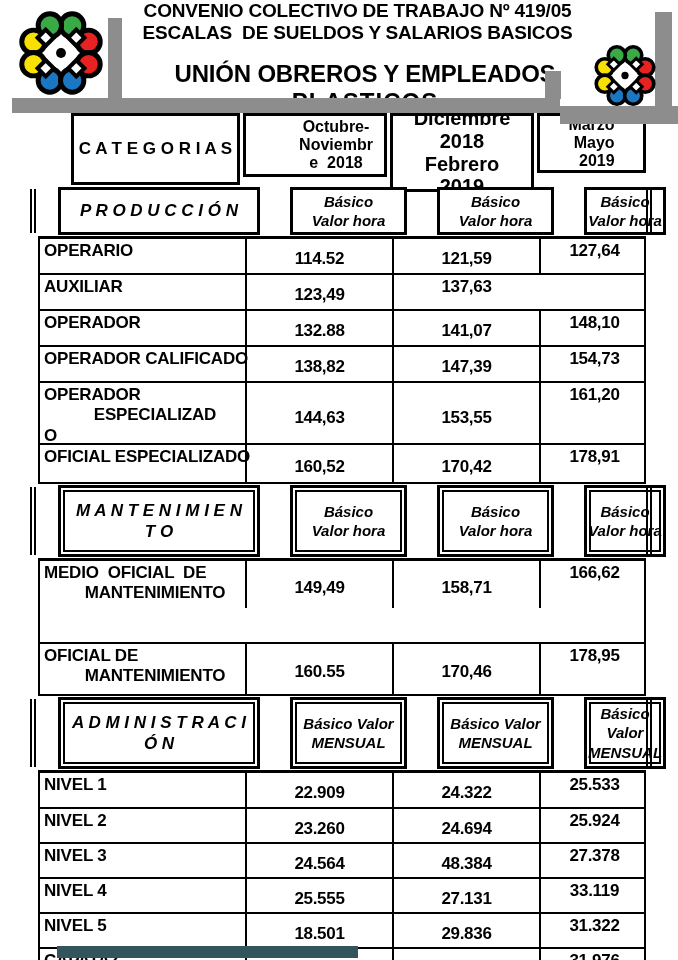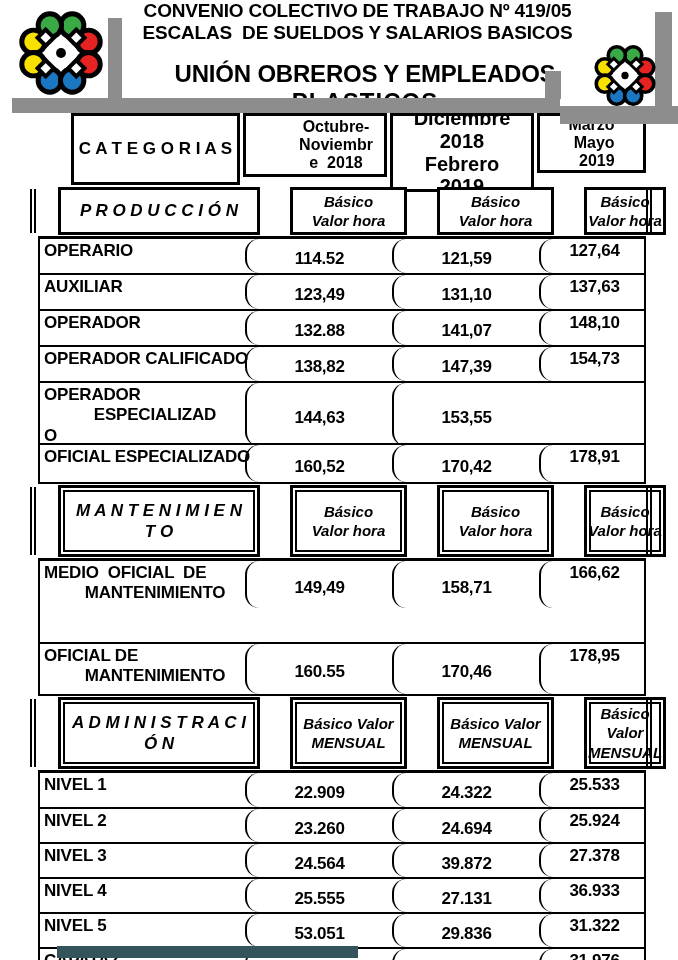--- a/index.html
+++ b/index.html
@@ -62,21 +62,21 @@
   .h-big{height:66px;}
 
   
   .dblock{border:2px solid #000;border-top-width:3px;}
   .drow{border-top:2px solid #000;}
   .drow:first-child{border-top:none;}
   .dcell{border-left:2px solid #000;}
   .dcell:first-child{border-left:none;}
   .lbl{font-weight:bold;font-size:17px;letter-spacing:-0.2px;padding:2px 0 0 4px;
        white-space:pre;line-height:1.2;}
-  .val{font-weight:bold;font-size:17px;letter-spacing:-0.3px;display:flex;justify-content:center;border-radius:14px;}
+  .val{font-weight:bold;font-size:17px;letter-spacing:-0.3px;display:flex;justify-content:center;}
   .v12{align-items:center;padding-top:6px;}
   .v3{align-items:flex-start;padding-top:2px;}
 
   .rh34{height:34px;} .rh33{height:33px;} .rh36{height:36px;}
   .rh60{height:60px;} .rh37{height:37px;text-align:right;} .rh47{height:47px;} .rh50{height:50px;margin-top:34px;}
 </style>
 </head>
 <body>
 
 <div class="abs title-block">
@@ -164,41 +164,41 @@
   <div class="dblock">
     <div class="cols drow rh34">
       <div class="dcell lbl">OPERARIO</div>
       <div class="dcell val v12">114.52</div>
       <div class="dcell val v12">121,59</div>
       <div class="dcell val v3">127,64</div>
     </div>
     <div class="cols drow rh34">
       <div class="dcell lbl">AUXILIAR</div>
       <div class="dcell val v12">123,49</div>
-      <div class="dcell val v12">131,10</div>
       <div class="dcell val v3">137,63</div>
     </div>
     <div class="cols drow rh34">
       <div class="dcell lbl">OPERADOR</div>
       <div class="dcell val v12">132.88</div>
       <div class="dcell val v12">141,07</div>
       <div class="dcell val v3">148,10</div>
     </div>
     <div class="cols drow rh34">
       <div class="dcell lbl">OPERADOR CALIFICADO</div>
       <div class="dcell val v12">138,82</div>
       <div class="dcell val v12">147,39</div>
       <div class="dcell val v3">154,73</div>
     </div>
     <div class="cols drow rh60">
       <div class="dcell lbl">OPERADOR
            ESPECIALIZAD
 O</div>
       <div class="dcell val v12">144,63</div>
       <div class="dcell val v12">153,55</div>
+      <div class="dcell val v3">161,20</div>
     </div>
     <div class="cols drow rh37">
       <div class="dcell lbl">OFICIAL ESPECIALIZADO</div>
       <div class="dcell val v12">160,52</div>
       <div class="dcell val v12">170,42</div>
       <div class="dcell val v3">178,91</div>
     </div>
   </div>
 
   <div class="cols sec-row">
@@ -250,32 +250,32 @@
     </div>
     <div class="cols drow rh33">
       <div class="dcell lbl">NIVEL 2</div>
       <div class="dcell val v12">23.260</div>
       <div class="dcell val v12">24.694</div>
       <div class="dcell val v3">25.924</div>
     </div>
     <div class="cols drow rh33">
       <div class="dcell lbl">NIVEL 3</div>
       <div class="dcell val v12">24.564</div>
-      <div class="dcell val v12">39.872</div>
+      <div class="dcell val v12">48.384</div>
       <div class="dcell val v3">27.378</div>
     </div>
     <div class="cols drow rh33">
       <div class="dcell lbl">NIVEL 4</div>
       <div class="dcell val v12">25.555</div>
       <div class="dcell val v12">27.131</div>
-      <div class="dcell val v3">36.933</div>
+      <div class="dcell val v3">33.119</div>
     </div>
     <div class="cols drow rh33">
       <div class="dcell lbl">NIVEL 5</div>
-      <div class="dcell val v12">53.051</div>
+      <div class="dcell val v12">18.501</div>
       <div class="dcell val v12">29.836</div>
       <div class="dcell val v3">31.322</div>
     </div>
     <div class="cols drow rh36">
       <div class="dcell lbl">CAPATAZ</div>
       <div class="dcell val v12">28.689</div>
       <div class="dcell val v12">30.459</div>
       <div class="dcell val v3">31.976</div>
     </div>
   </div>

